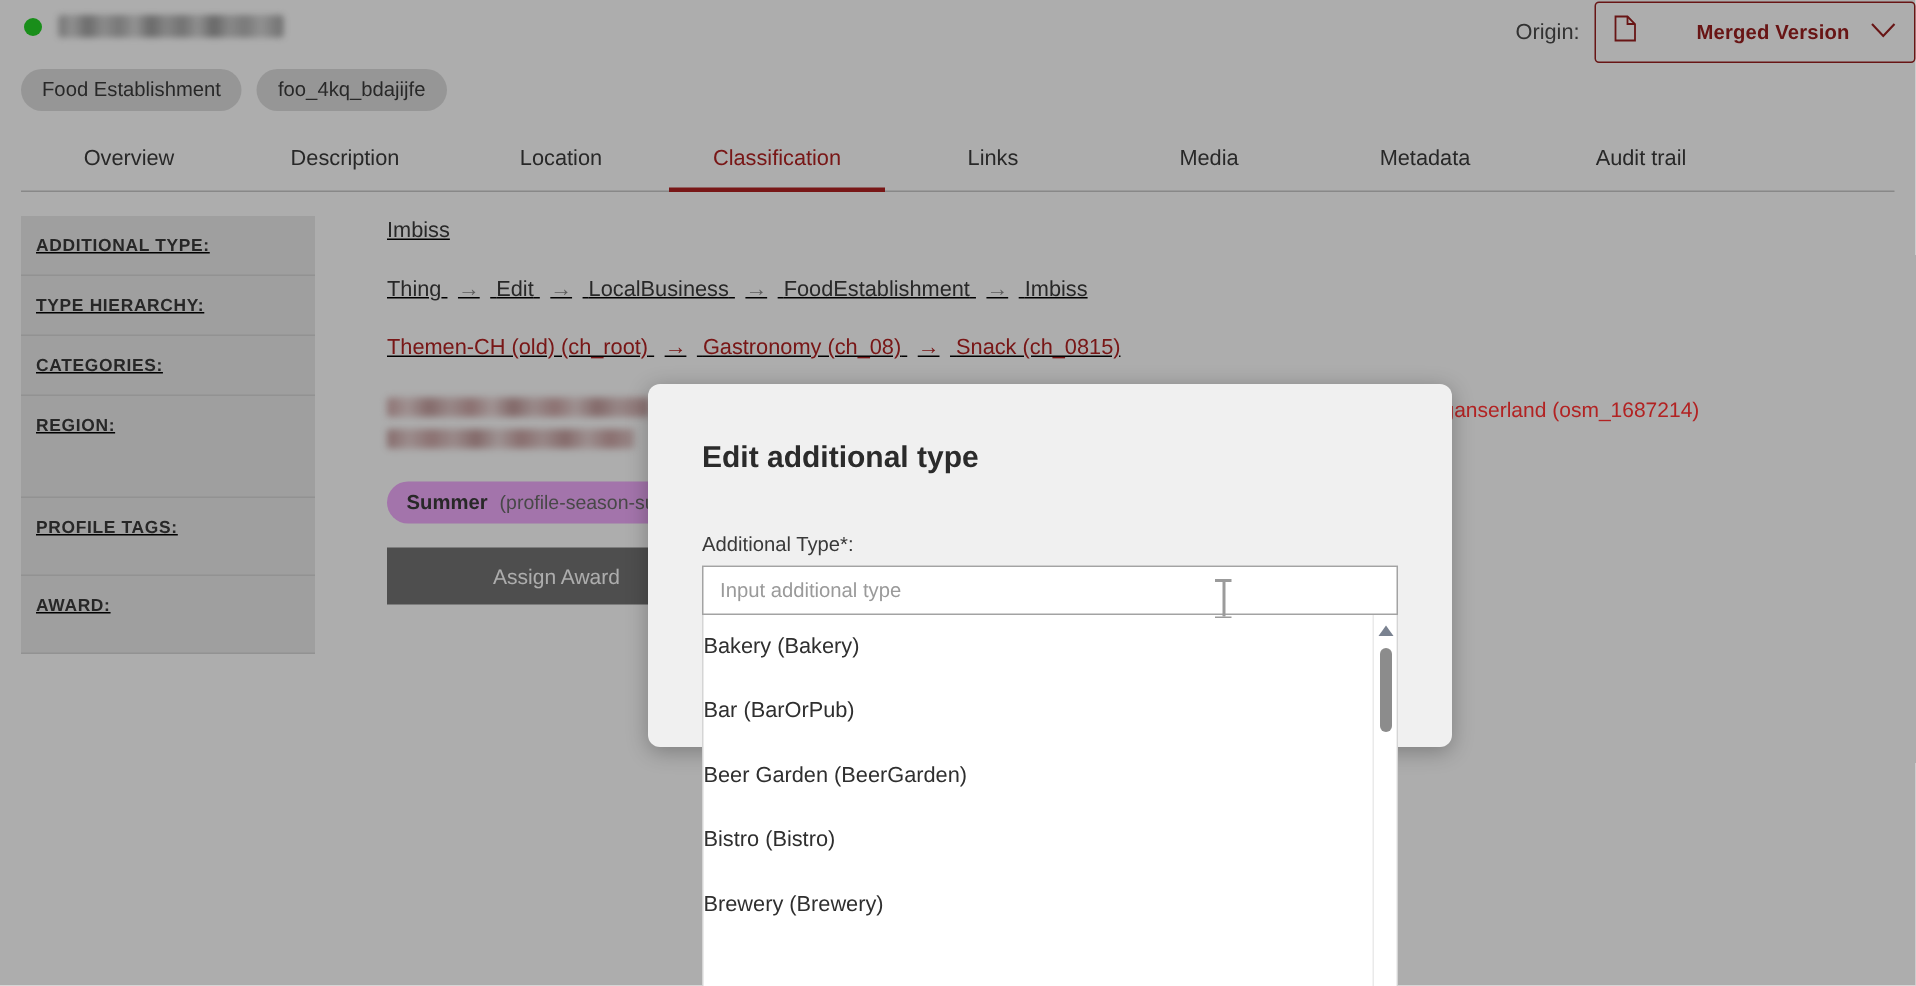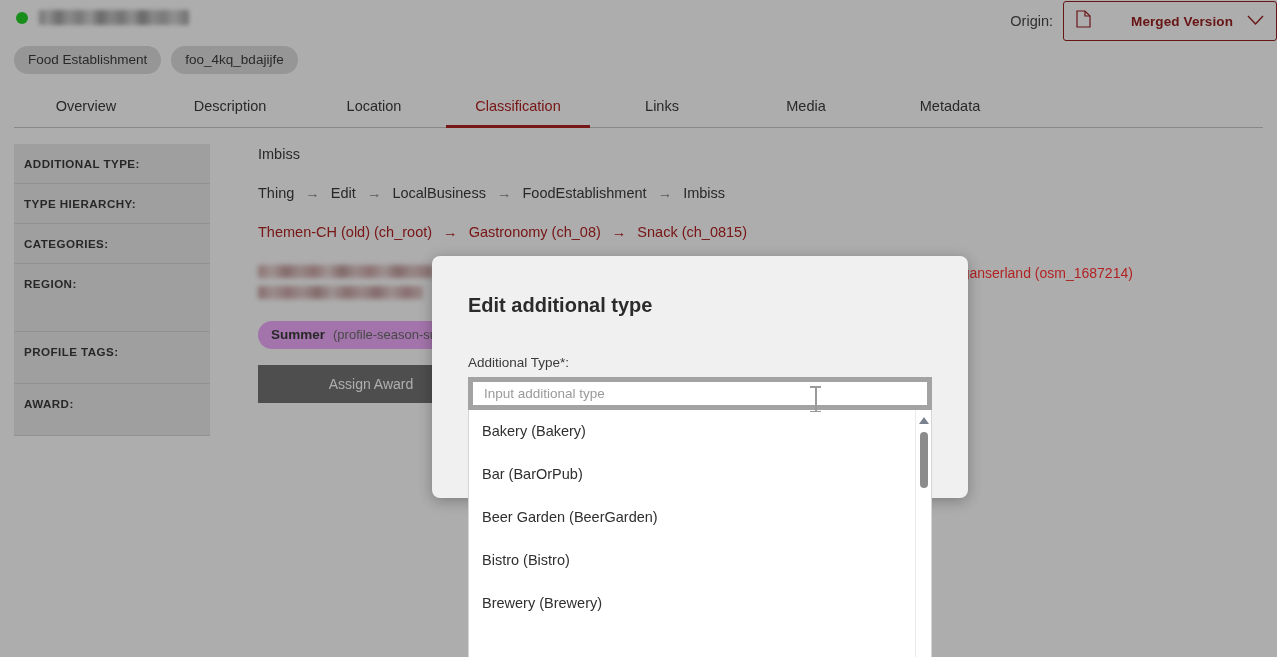--- a/index.html
+++ b/index.html
@@ -119,20 +119,21 @@
     left: 0; right: 0; bottom: -1px;
     height: 3px;
     background: #b22222;
   }
 
   
   .body {
     display: flex;
     padding: 16px 14px 0 14px;
     gap: 48px;
+    text-decoration: underline;
   }
   .sidebar {
     width: 196px;
     flex: 0 0 auto;
   }
   .side-row {
     background: #ebebeb;
     border-bottom: 1px solid #d8d8d8;
     padding: 13px 10px;
     font-size: 11.6px;
@@ -220,42 +221,42 @@
   
   .combo {
     position: absolute;
     left: 468px; top: 377px;
     width: 464px;
     z-index: 60;
   }
   .combo-input {
     width: 100%;
     height: 33px;
-    border: 5px solid #a3a3a3;
+    border: 1px solid #a3a3a3;
     background: #ffffff;
     font-size: 13.5px;
     color: #2b2b2b;
     padding: 0 11px;
     font-family: "Liberation Sans", sans-serif;
     outline: none;
   }
   .combo-input::placeholder { color: #9a9a9a; }
 
   .dropdown {
     position: relative;
     background: #ffffff;
     border: 1px solid #d5d5d5;
     border-top: none;
     height: 262px;
     overflow: hidden;
   }
   .dd-option {
     font-size: 14.5px;
     color: #2f2f2f;
-    padding: 0 13px;
+    padding: 0 0;
     height: 43px;
     line-height: 43px;
     cursor: pointer;
     white-space: nowrap;
   }
 
   
   .dd-scroll {
     position: absolute;
     top: 0; right: 0; bottom: 0;
@@ -340,20 +341,21 @@
   </div>
 
   <div class="tabs">
     <div class="tab">Overview</div>
     <div class="tab">Description</div>
     <div class="tab">Location</div>
     <div class="tab active">Classification</div>
     <div class="tab">Links</div>
     <div class="tab">Media</div>
     <div class="tab">Metadata</div>
+    <div class="tab">Audit trail</div>
   </div>
 
   <div class="body">
 
     <div class="sidebar">
       <div class="side-row">ADDITIONAL TYPE:</div>
       <div class="side-row">TYPE HIERARCHY:</div>
       <div class="side-row">CATEGORIES:</div>
       <div class="side-row h-xtall">REGION:</div>
       <div class="side-row h-tall">PROFILE TAGS:</div>

